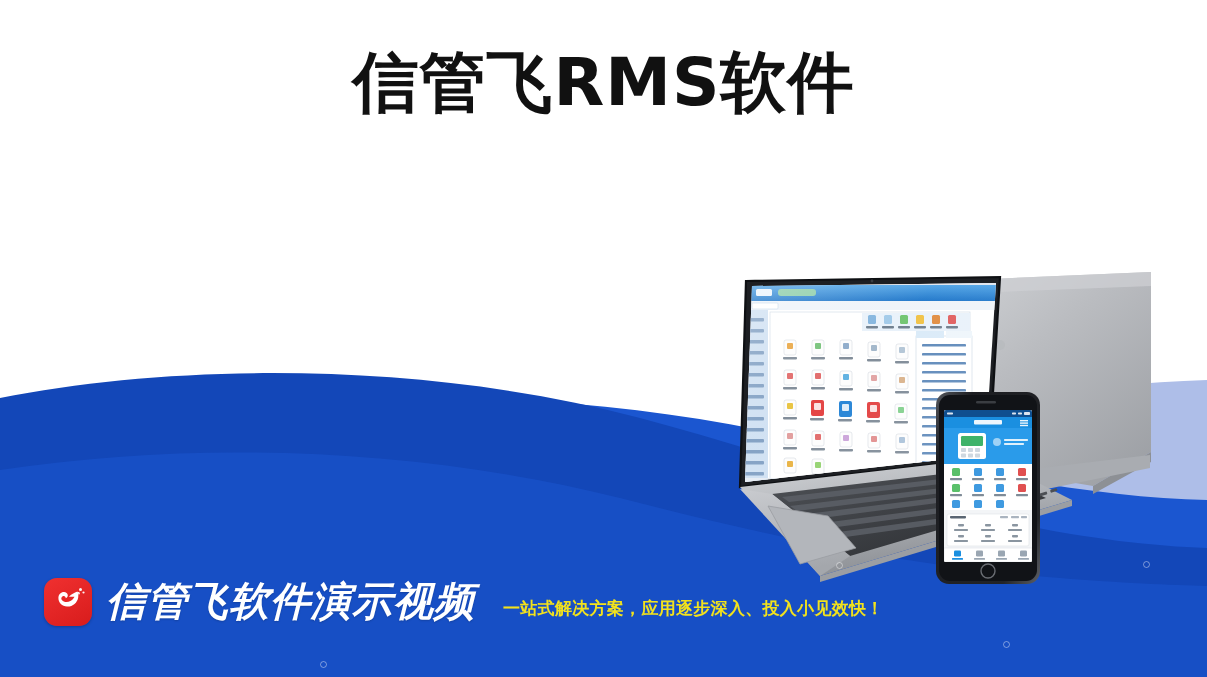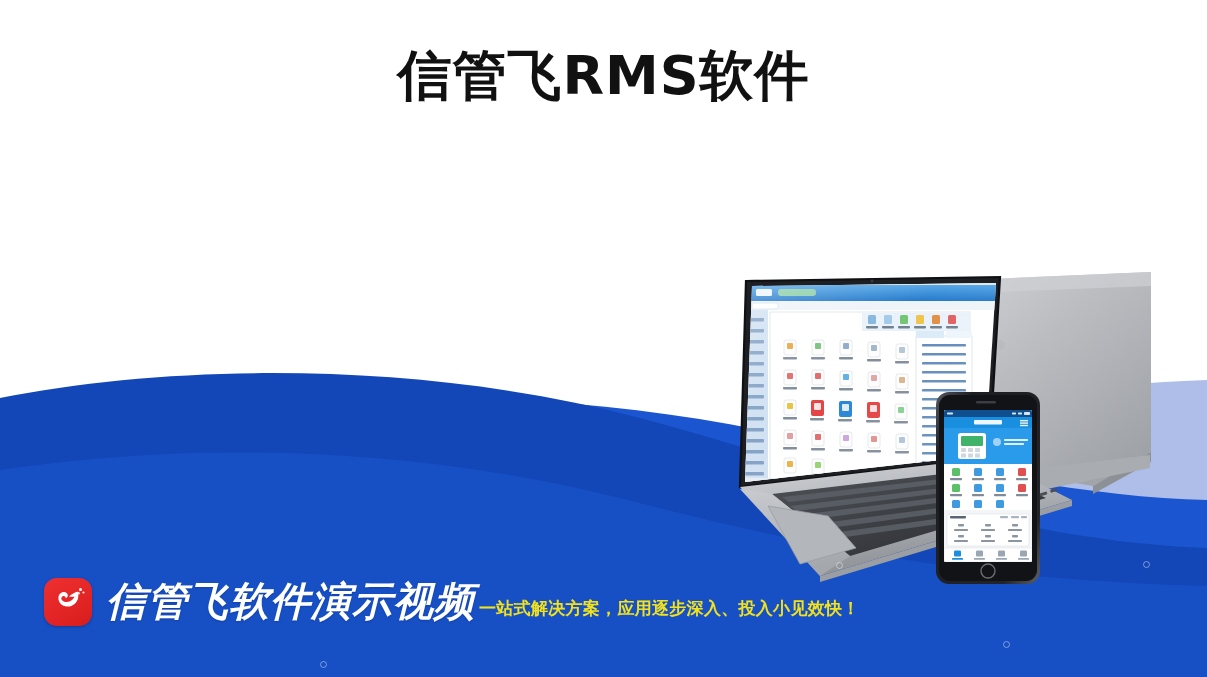--- a/index.html
+++ b/index.html
@@ -11,21 +11,21 @@
   }
 
   #stage { position:absolute; inset:0; overflow:hidden; background:#fff; }
 
   
   .bg-svg { position:absolute; inset:0; width:1207px; height:677px; }
 
   
   .title-block { position:absolute; left:0; top:46px; width:1207px; text-align:center; z-index:6; }
   .main-title {
-    font-size:54px;
+    font-size:66px;
     font-weight:bold;
     color:#111111;
     letter-spacing:1px;
     line-height:1.12;
     font-family:"DejaVu Sans","Liberation Sans",sans-serif;
     white-space:nowrap;
   }
 
   
   .subtitle-block { position:absolute; left:60px; top:178px; z-index:6; }
@@ -58,21 +58,21 @@
     font-size:40px;
     font-weight:bold;
     font-style:italic;
     color:#ffffff;
     letter-spacing:1px;
     white-space:nowrap;
     text-shadow:0 1px 2px rgba(0,0,0,.18);
     font-family:Liberation Sans, sans-serif;
   }
   .brand-tagline {
-    margin-left:4px; margin-top:14px;
+    margin-left:28px; margin-top:14px;
     font-size:17px;
     font-weight:bold;
     color:#f2e21c;
     white-space:nowrap;
     letter-spacing:.3px;
     font-family:"DejaVu Sans","Liberation Sans",sans-serif;
   }
 
   
   .dot { position:absolute; border:1.5px solid rgba(255,255,255,.42); border-radius:50%; z-index:7; }

